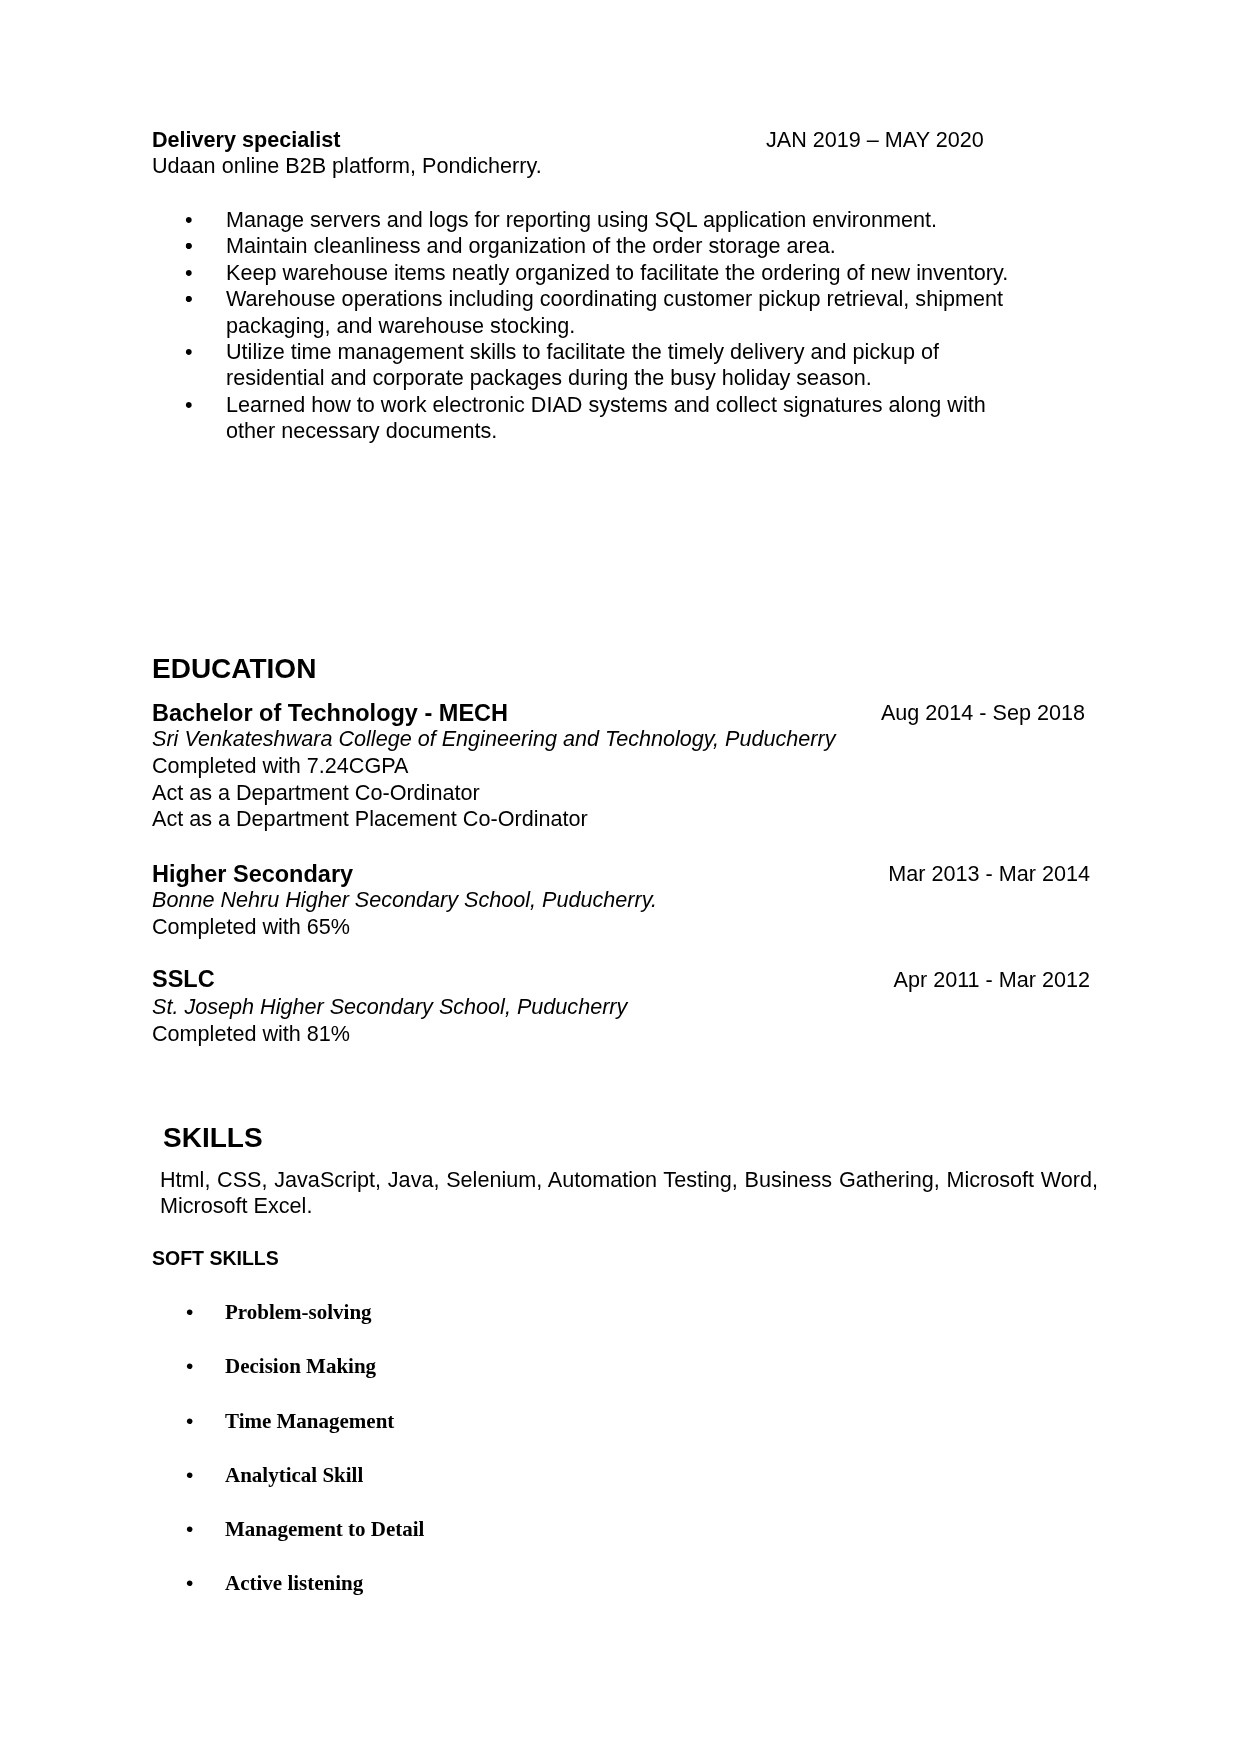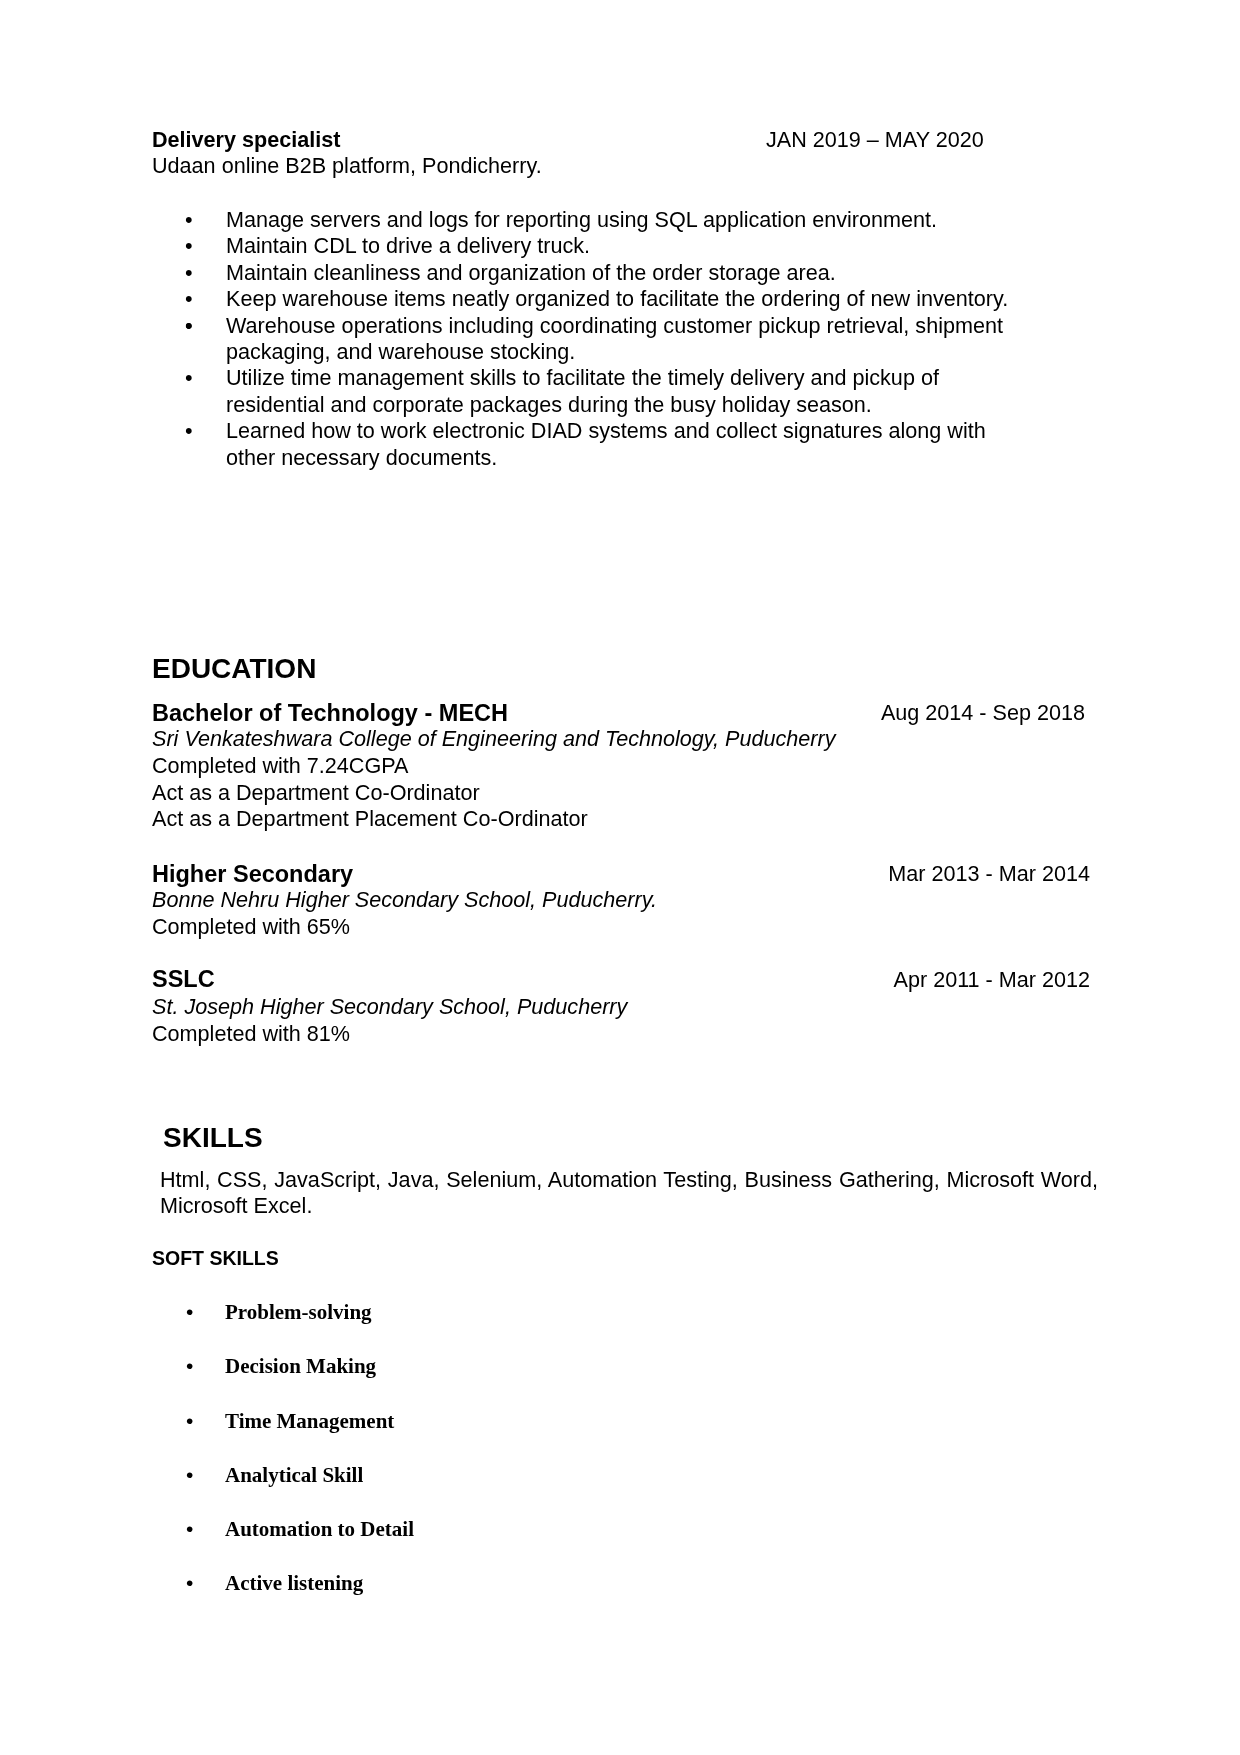--- a/index.html
+++ b/index.html
@@ -25,21 +25,21 @@
 </style>
 </head>
 <body>
 
 <div class="abs h2" style="left:152px; top:127px; font-size:21.6px; line-height:26px;">Delivery specialist</div>
 <div class="abs body-text" style="left:766px; top:127px;">JAN 2019 – MAY 2020</div>
 <div class="abs body-text" style="left:152px; top:153px;">Udaan online B2B platform, Pondicherry.</div>
 
 <ul class="exp-list">
   <li><span class="bullet">•</span><span>Manage servers and logs for reporting using SQL application environment.</span></li>
-  <li><span class="bullet">•</span><span>Maintain CDL to drive a delivery truck.</span></li>
+  <li><span class="bullet">•</span></li>
   <li><span class="bullet">•</span><span>Maintain cleanliness and organization of the order storage area.</span></li>
   <li><span class="bullet">•</span><span>Keep warehouse items neatly organized to facilitate the ordering of new inventory.</span></li>
   <li style="width:760px;"><span class="bullet">•</span></li>
   <li style="width:790px;"><span class="bullet">•</span><span>Warehouse operations including coordinating customer pickup retrieval, shipment packaging, and warehouse stocking.</span></li>
   <li style="width:760px;"><span class="bullet">•</span><span>Utilize time management skills to facilitate the timely delivery and pickup of residential and corporate packages during the busy holiday season.</span></li>
   <li style="width:780px;"><span class="bullet">•</span><span>Learned how to work electronic DIAD systems and collect signatures along with other necessary documents.</span></li>
 </ul>
 
 <div class="abs h1" style="left:152px; top:653px;">EDUCATION</div>
 
@@ -62,15 +62,15 @@
 
 <div class="abs h1" style="left:152px; top:1122px;margin-left:11px;">SKILLS</div>
 <div class="skills-para">Html, CSS, JavaScript, Java, Selenium, Automation Testing, Business Gathering, Microsoft Word, Microsoft Excel.</div>
 <div class="abs h3" style="left:152px; top:1246px;">SOFT SKILLS</div>
 
 <ul class="soft-list">
   <li><span class="bullet">•</span><span>Problem-solving</span></li>
   <li><span class="bullet">•</span><span>Decision Making</span></li>
   <li><span class="bullet">•</span><span>Time Management</span></li>
   <li><span class="bullet">•</span><span>Analytical Skill</span></li>
-  <li><span class="bullet">•</span><span>Automation to Detail</span></li>
+  <li><span class="bullet">•</span><span>Management to Detail</span></li>
   <li><span class="bullet">•</span><span>Active listening</span></li>
 </ul>
 
 </body></html>

